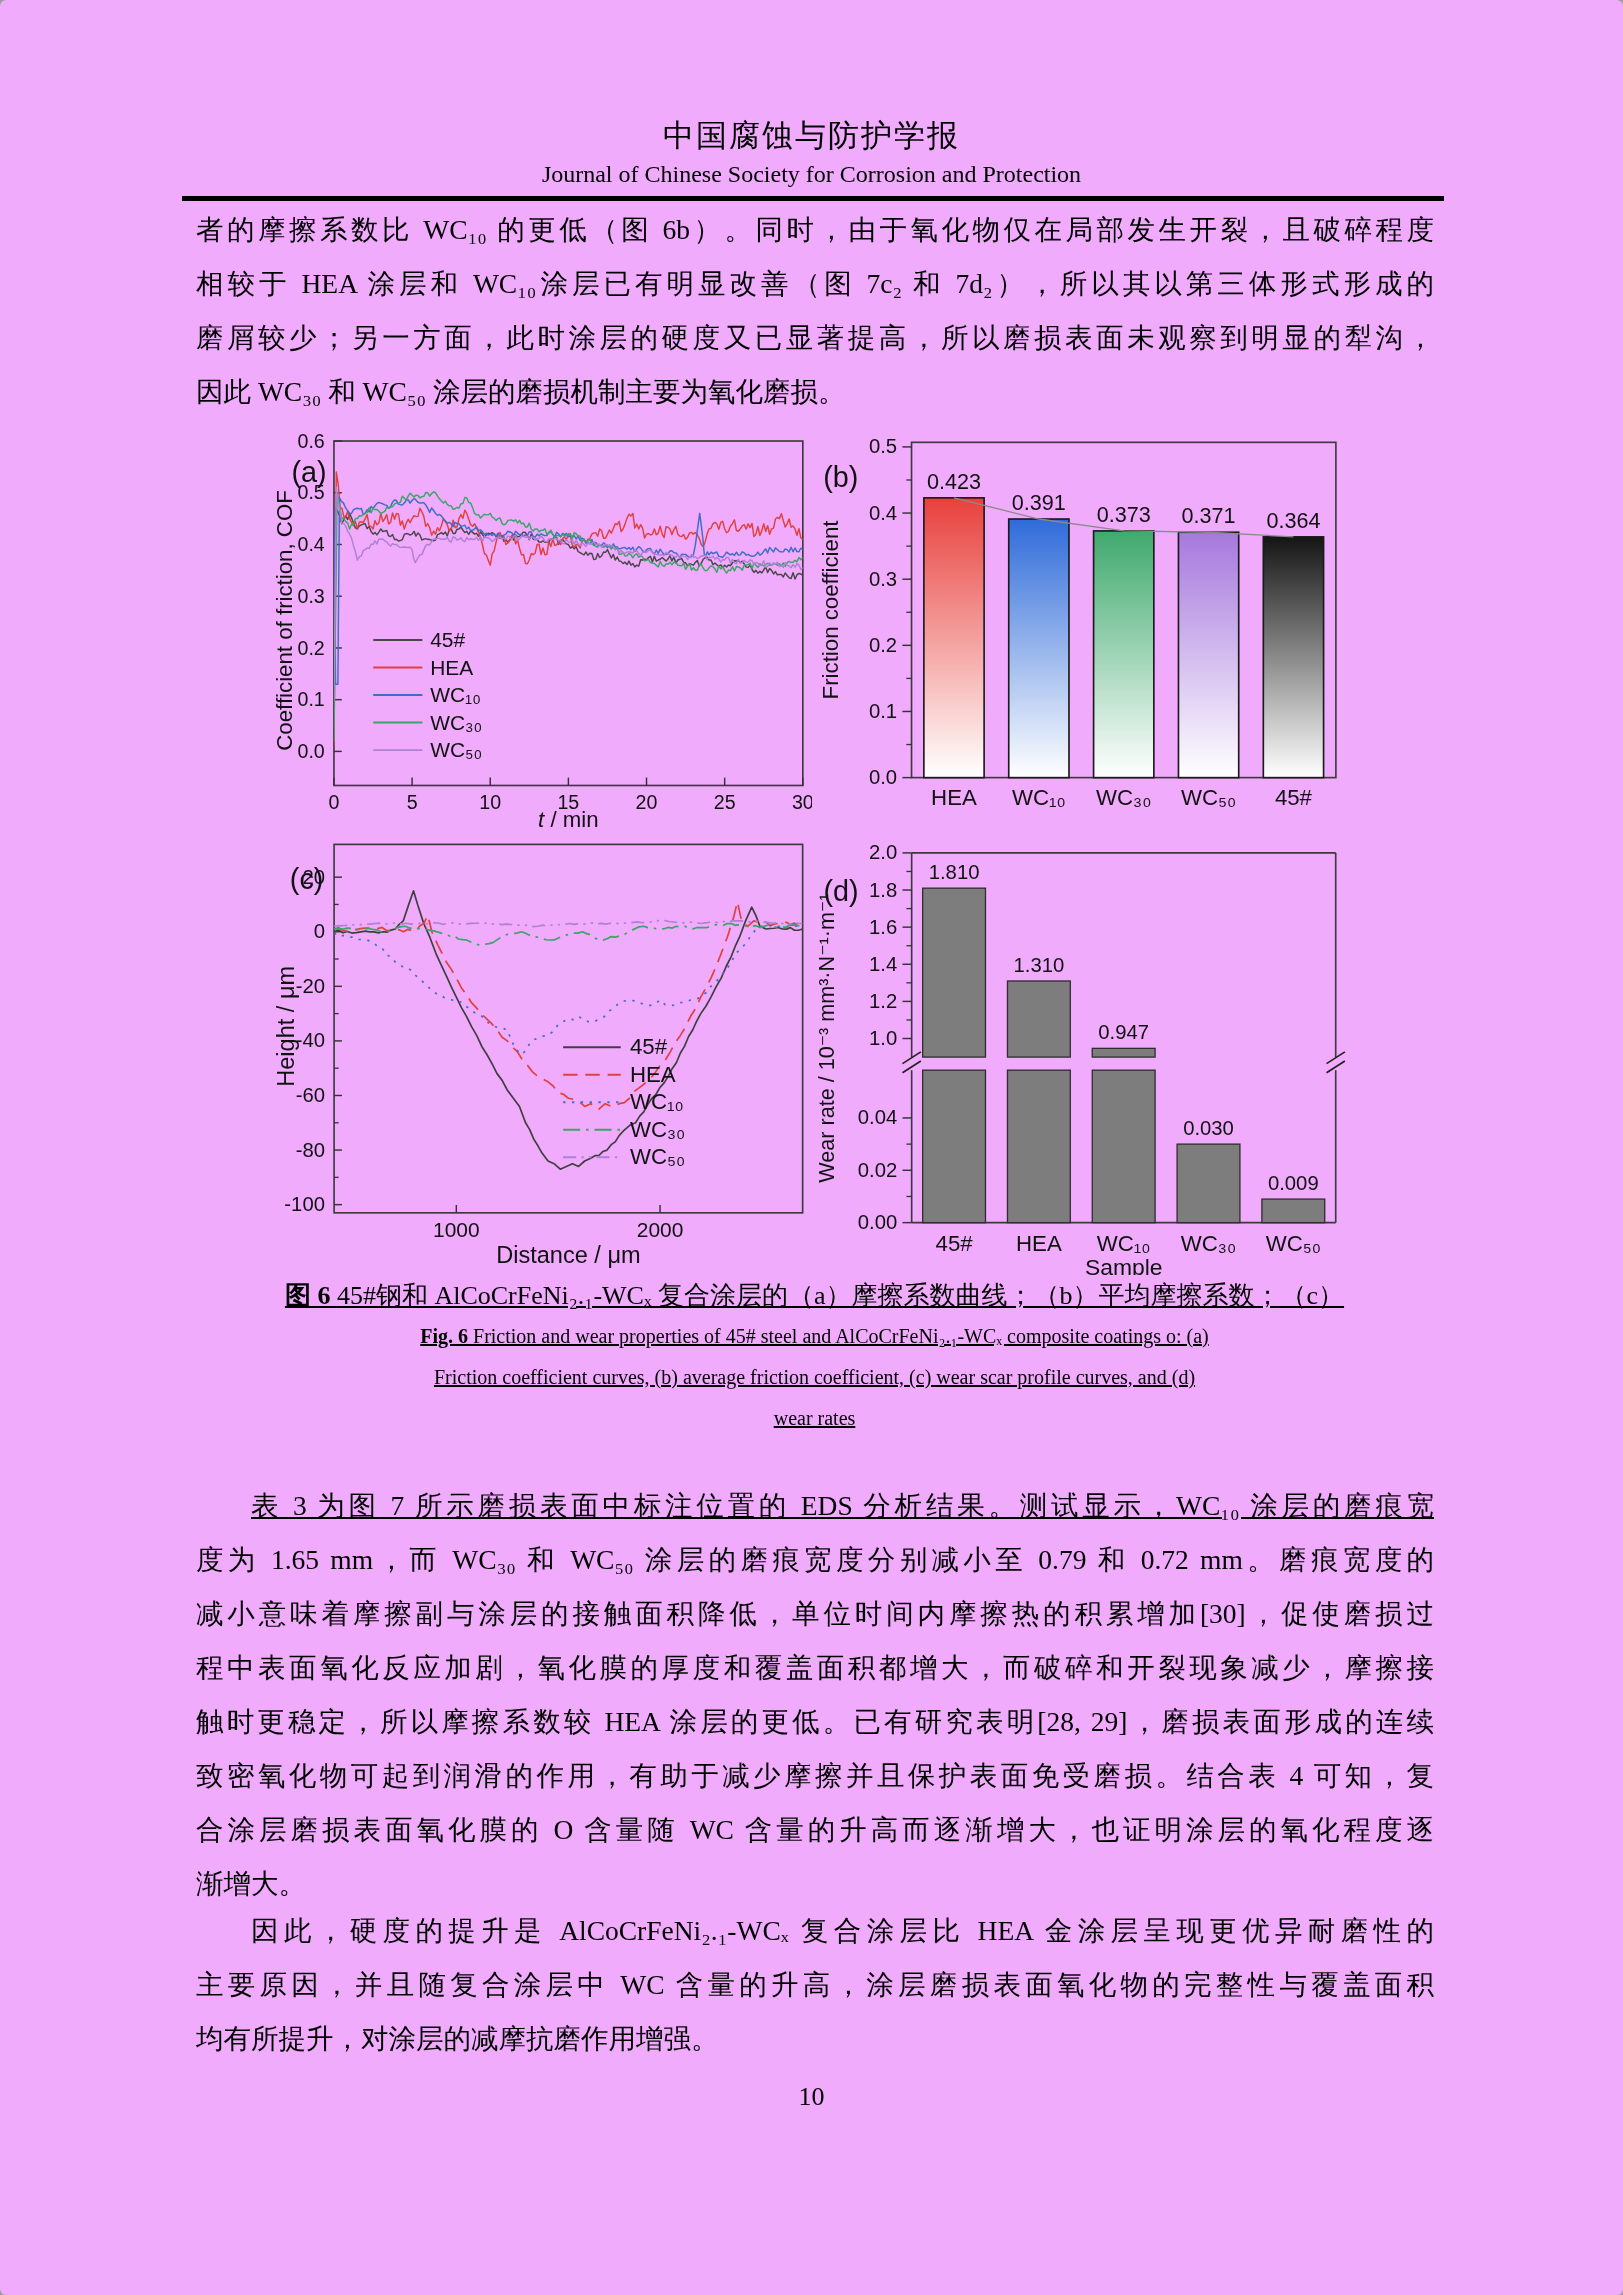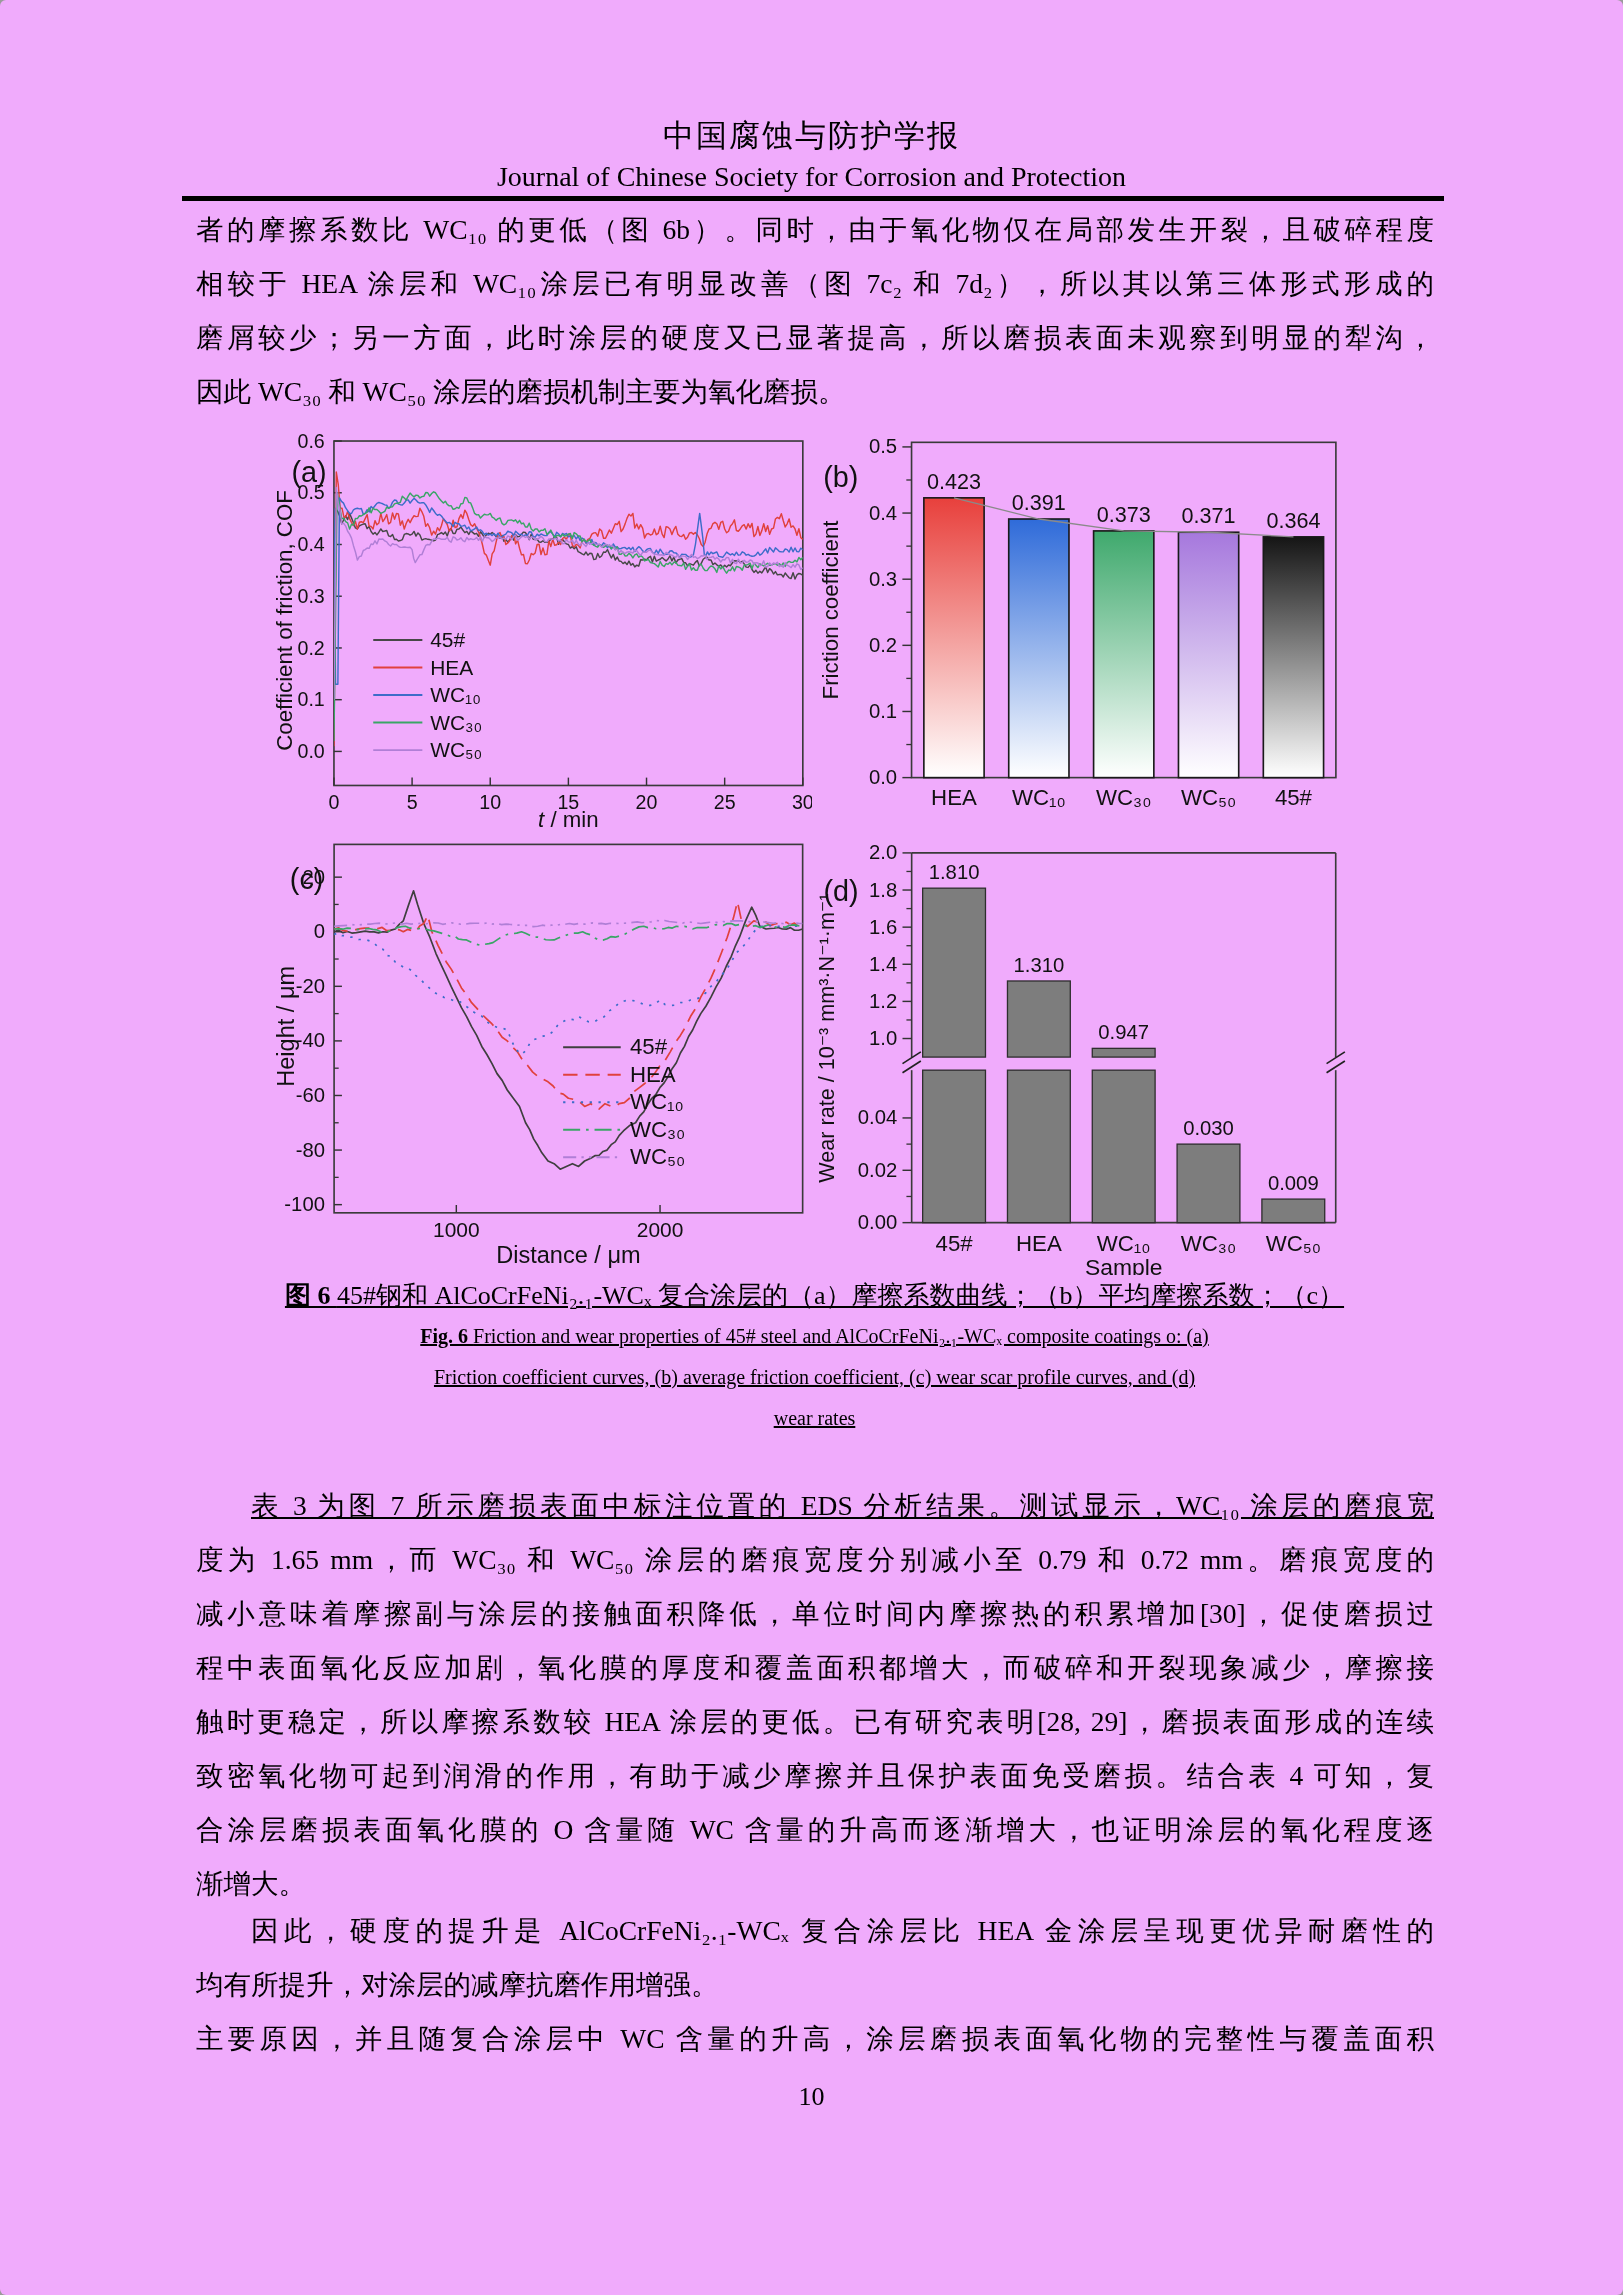--- a/index.html
+++ b/index.html
@@ -1,20 +1,20 @@
 <!DOCTYPE html>
 <html style="font-size:10.5px"><head>
 <meta charset="utf-8">
 <style>
   html,body{margin:0;padding:0;background:#9a9a9a;}
   .page{position:relative;width:1623px;height:2295px;background:#f0abfc;color:#000;
         font-family:"Liberation Serif","DejaVu Serif",serif;overflow:hidden;margin:0 auto;border-radius:6px;}
   .abs{position:absolute;}
   .header-title{top:115px;left:0;width:100%;text-align:center;font-size:31px;letter-spacing:2px;}
-  .header-sub{top:161px;left:0;width:100%;text-align:center;font-size:28px;}
+  .header-sub{top:161px;left:0;width:100%;text-align:center;font-size:24px;}
   .header-rule{top:196px;left:182px;width:1262px;height:4.6px;background:#000;}
   .para{left:196px;width:1238px;font-size:27.5px;line-height:54px;}
   .para .bodyline{white-space:nowrap;}
   .para .jline{white-space:normal;text-align:justify;text-align-last:justify;}
   .para .lline{text-align:left;}
   .figure{left:275px;top:424px;width:1073px;height:851px;}
   .figure svg{position:absolute;}
   .caption{left:193px;top:1275px;width:1243px;text-decoration:underline;}
   .cap{text-align:center;line-height:41px;}
   .cap.zh{font-size:26px;}
@@ -278,19 +278,19 @@
       <div class="bodyline jline">度为 1.65 mm，而 WC₃₀ 和 WC₅₀ 涂层的磨痕宽度分别减小至 0.79 和 0.72 mm。磨痕宽度的</div>
       <div class="bodyline jline">减小意味着摩擦副与涂层的接触面积降低，单位时间内摩擦热的积累增加[30]，促使磨损过</div>
       <div class="bodyline jline">程中表面氧化反应加剧，氧化膜的厚度和覆盖面积都增大，而破碎和开裂现象减少，摩擦接</div>
       <div class="bodyline jline">触时更稳定，所以摩擦系数较 HEA 涂层的更低。已有研究表明[28, 29]，磨损表面形成的连续</div>
       <div class="bodyline jline">致密氧化物可起到润滑的作用，有助于减少摩擦并且保护表面免受磨损。结合表 4 可知，复</div>
       <div class="bodyline jline">合涂层磨损表面氧化膜的 O 含量随 WC 含量的升高而逐渐增大，也证明涂层的氧化程度逐</div>
       <div class="bodyline lline">渐增大。</div>
     </div>
   <div class="abs para" style="top:1904px">
       <div class="bodyline jline" style="text-indent: 55px;">因此，硬度的提升是 AlCoCrFeNi₂.₁-WCₓ 复合涂层比 HEA 金涂层呈现更优异耐磨性的</div>
+      <div class="bodyline jline">主要原因，并且随复合涂层中 WC 含量的升高，涂层磨损表面氧化物的完整性与覆盖面积</div>
       <div class="bodyline lline">均有所提升，对涂层的减摩抗磨作用增强。</div>
-      <div class="bodyline jline">主要原因，并且随复合涂层中 WC 含量的升高，涂层磨损表面氧化物的完整性与覆盖面积</div>
     </div>
 
   <div class="abs pageno">10</div>
 </div>
 
 
 </body></html>

